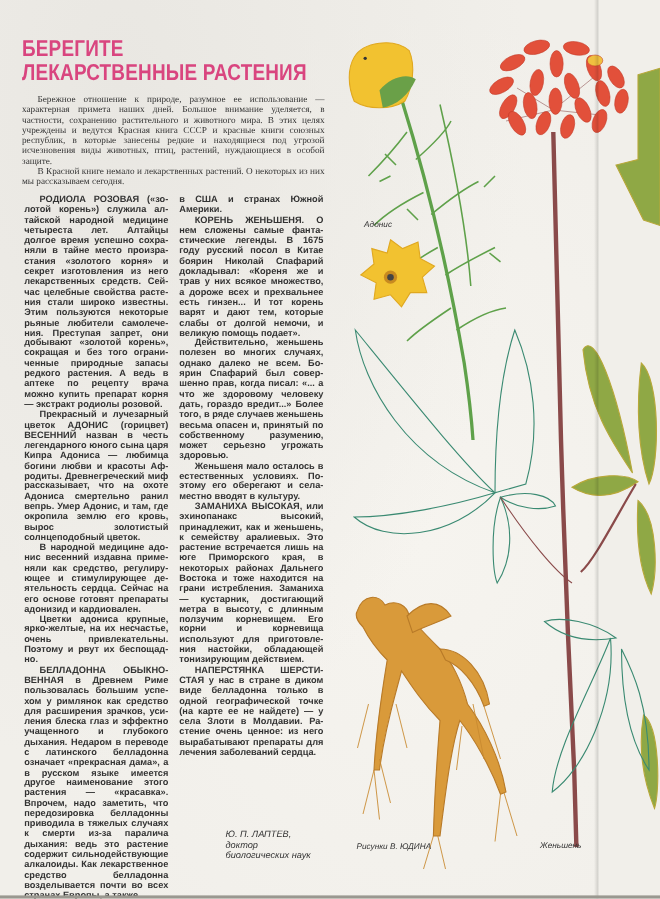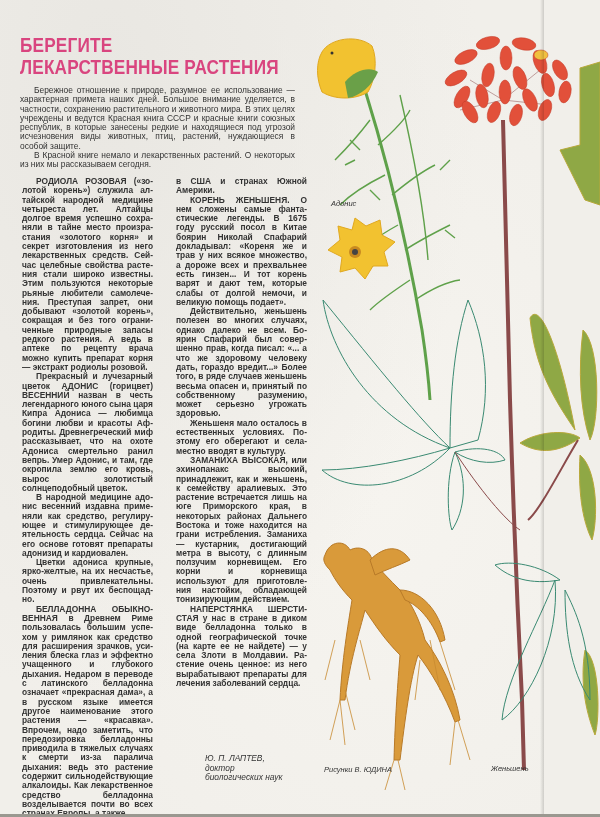--- a/index.html
+++ b/index.html
@@ -26,33 +26,34 @@
     line-height: 22px;
     letter-spacing: 0.2px;
     transform: scaleX(0.82);
     transform-origin: left top;
     white-space: nowrap;
   }
   .lead {
     position: absolute; left: 20px; top: 86px; width: 275px;
     font-size: 8.4px; line-height: 9.3px; text-align: justify;
     color: #333;
+    font-family: Liberation Serif, serif;
   }
   .lead p { text-indent: 14px; }
   .col {
     position: absolute; top: 177px; width: 131px;
     font-size: 8.4px; line-height: 9.3px; text-align: justify;
     color: #333;
     hyphens: manual;
     font-weight: bold;
   }
   .col p { text-indent: 14px; }
   .col p.noindent { text-indent: 0; }
   .col1 { left: 22px; }
-  .col2 { left: 176px; }
+  .col2 { left: 163px; }
   .signature {
     position: absolute; left: 205px; top: 754px;
     font-size: 8.4px; line-height: 9.6px; color: #333; font-style: italic;
   }
   .illus { position: absolute; left: 300px; top: 0; width: 300px; height: 817px; }
   .edge-shadow { position: absolute; right: 0; top: 0; width: 4px; height: 817px; background: linear-gradient(to right, rgba(0,0,0,0), rgba(0,0,0,0.15)); }
   .bottom-edge { position: absolute; left: 0; bottom: 0; width: 600px; height: 3px; background: #9a9890; }
 </style>
 </head>
 <body>

